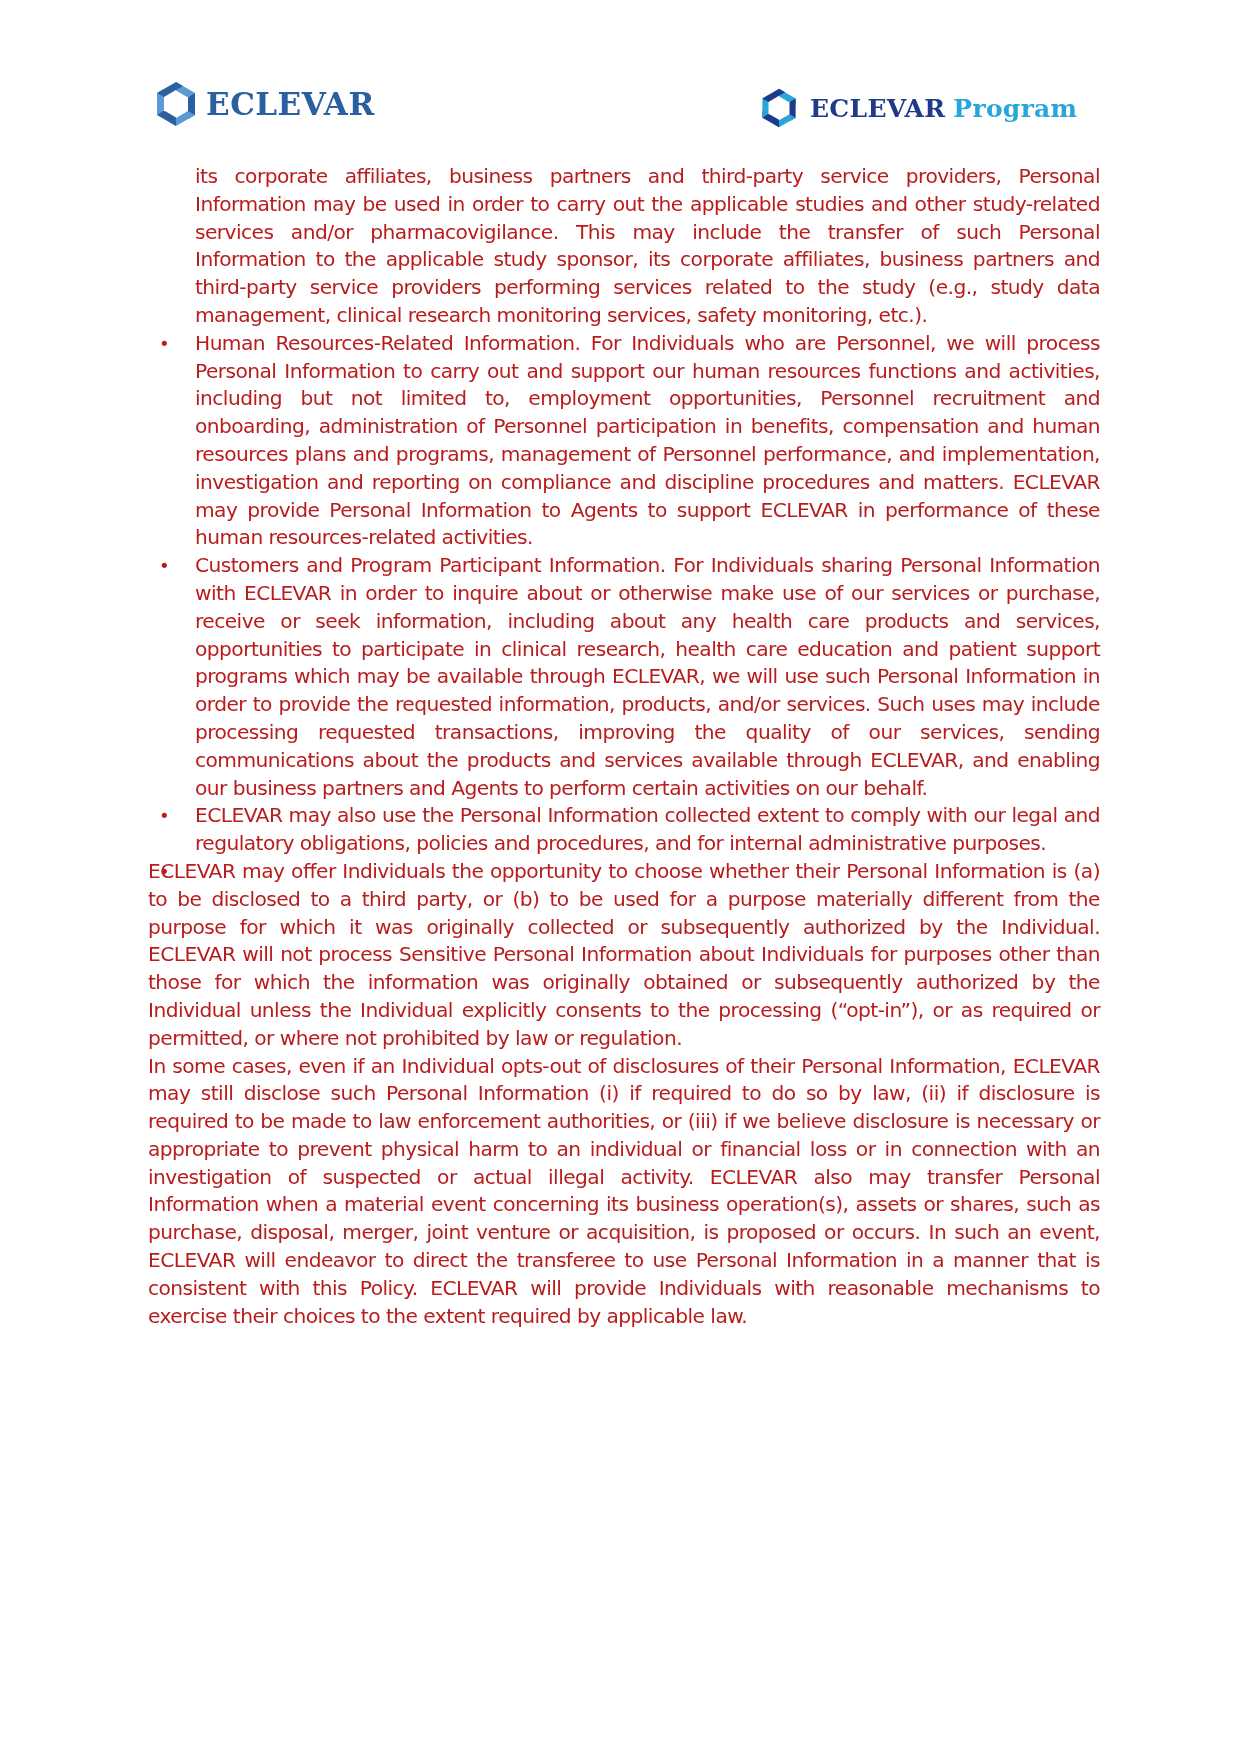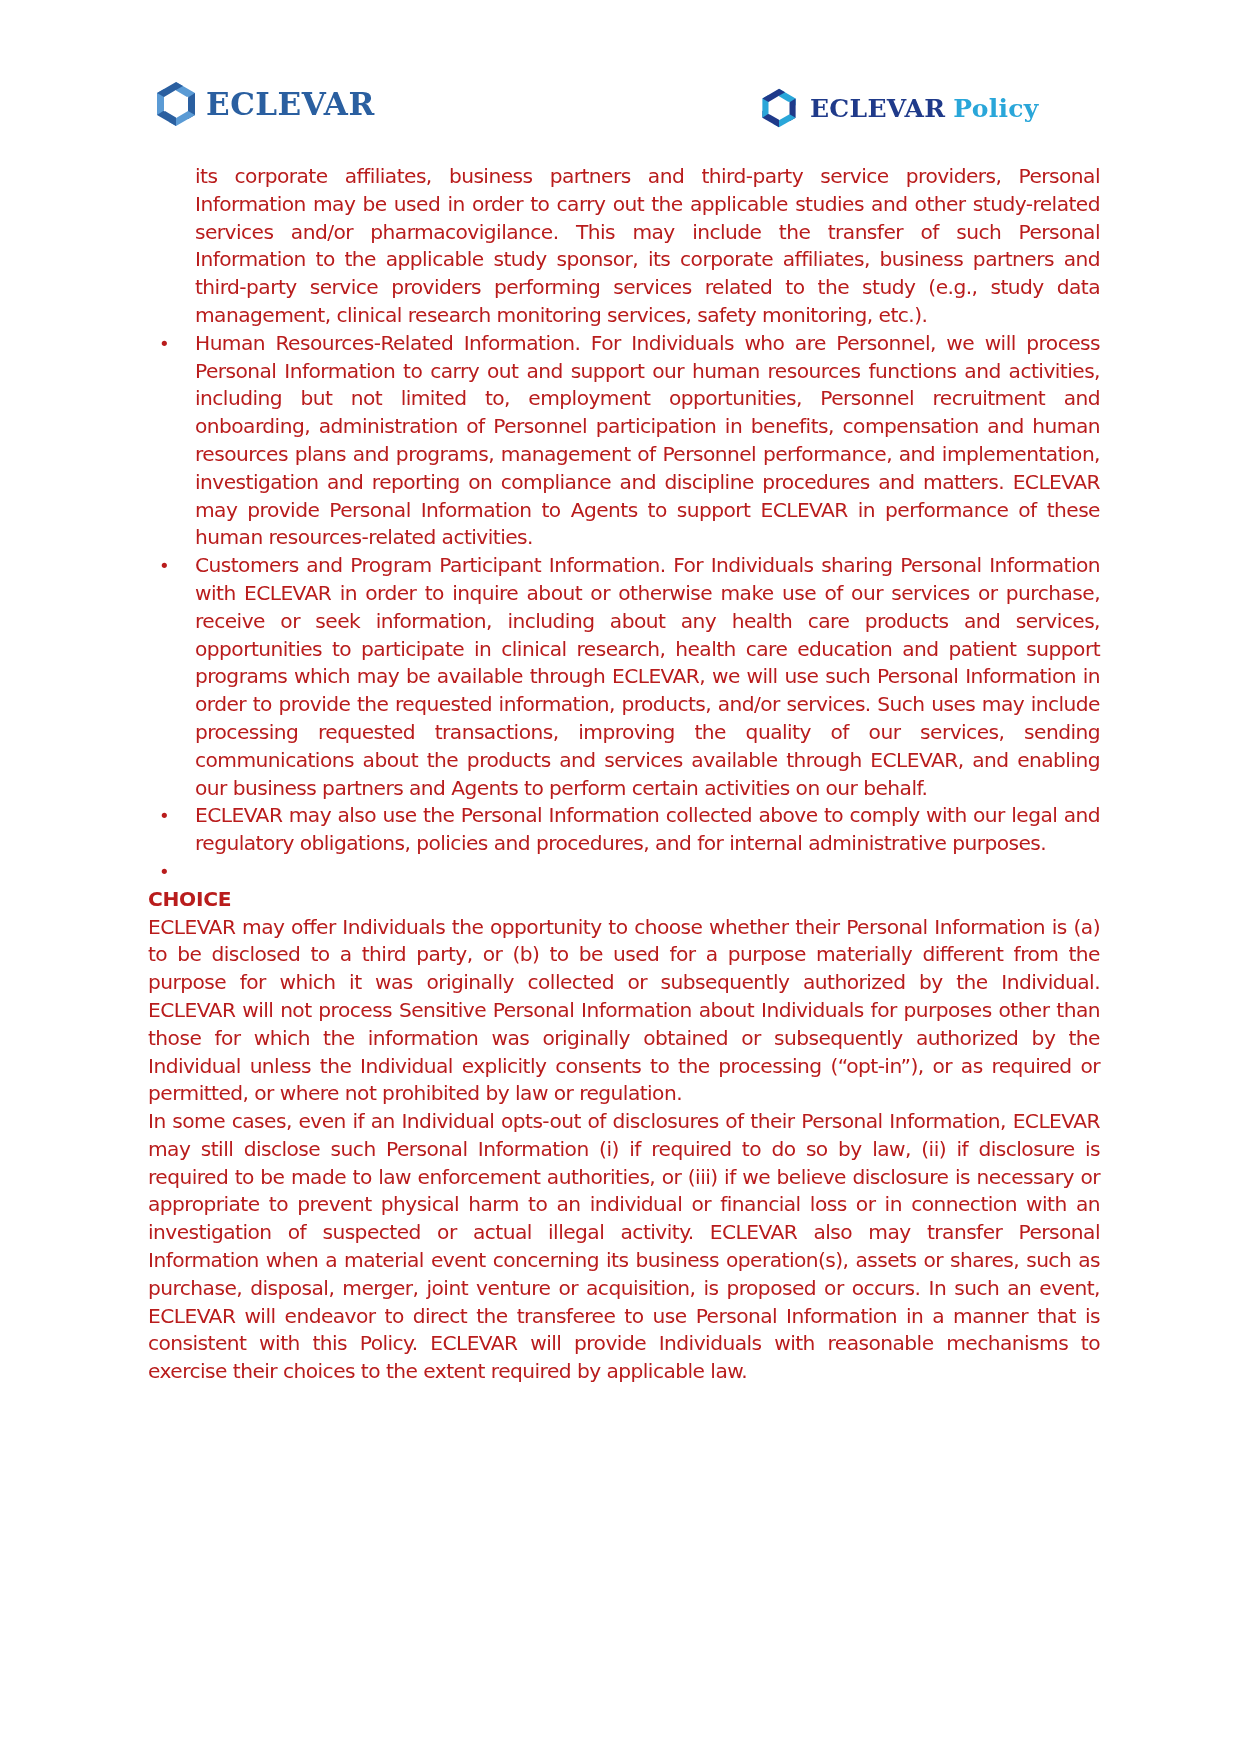--- a/index.html
+++ b/index.html
@@ -45,42 +45,41 @@
   <div class="logo-right">
     <svg class="mark" viewBox="0 0 48 48">
       <polygon points="24,2 43,13 43,21 35,16.5 35,17 24,10.5" fill="#29a6d9"></polygon>
       <polygon points="43,13 43,35 36,39 36,30 36,17.5 43,13" fill="#1f3a8a"></polygon>
       <polygon points="43,35 24,46 17,42 25,37.5 36,31" fill="#29a6d9"></polygon>
       <polygon points="24,46 5,35 5,27 13,31.5 13,31 24,37.5" fill="#1f3a8a"></polygon>
       <polygon points="5,35 5,13 12,9 12,18 12,30.5 5,35" fill="#29a6d9"></polygon>
       <polygon points="5,13 24,2 31,6 23,10.5 12,17" fill="#1f3a8a"></polygon>
     </svg>
     <span class="word1">ECLEVAR</span>
-    <span class="word2">Policy</span>
+    <span class="word2">Program</span>
   </div>
 
   <div class="content">
     <p class="indent">its corporate affiliates, business partners and third-party service providers, Personal Information may be used in order to carry out the applicable studies and other study-related services and/or pharmacovigilance. This may include the transfer of such Personal Information to the applicable study sponsor, its corporate affiliates, business partners and third-party service providers performing services related to the study (e.g., study data management, clinical research monitoring services, safety monitoring, etc.).</p>
 
     <ul class="bullets">
       <li>
         <span class="bullet">•</span>
         <span>Human Resources-Related Information. For Individuals who are Personnel, we will process Personal Information to carry out and support our human resources functions and activities, including but not limited to, employment opportunities, Personnel recruitment and onboarding, administration of Personnel participation in benefits, compensation and human resources plans and programs, management of Personnel performance, and implementation, investigation and reporting on compliance and discipline procedures and matters. ECLEVAR may provide Personal Information to Agents to support ECLEVAR in performance of these human resources-related activities.</span>
       </li>
       <li>
         <span class="bullet">•</span>
         <span>Customers and Program Participant Information. For Individuals sharing Personal Information with ECLEVAR in order to inquire about or otherwise make use of our services or purchase, receive or seek information, including about any health care products and services, opportunities to participate in clinical research, health care education and patient support programs which may be available through ECLEVAR, we will use such Personal Information in order to provide the requested information, products, and/or services. Such uses may include processing requested transactions, improving the quality of our services, sending communications about the products and services available through ECLEVAR, and enabling our business partners and Agents to perform certain activities on our behalf.</span>
       </li>
       <li>
         <span class="bullet">•</span>
-        <span>ECLEVAR may also use the Personal Information collected above to comply with our legal and regulatory obligations, policies and procedures, and for internal administrative purposes.</span>
+        <span>ECLEVAR may also use the Personal Information collected extent to comply with our legal and regulatory obligations, policies and procedures, and for internal administrative purposes.</span>
       </li>
       <li>
         <span class="bullet">•</span>
       </li>
     </ul>
 
-    <p class="heading">CHOICE</p>
     <p>ECLEVAR may offer Individuals the opportunity to choose whether their Personal Information is (a) to be disclosed to a third party, or (b) to be used for a purpose materially different from the purpose for which it was originally collected or subsequently authorized by the Individual. ECLEVAR will not process Sensitive Personal Information about Individuals for purposes other than those for which the information was originally obtained or subsequently authorized by the Individual unless the Individual explicitly consents to the processing (“opt-in”), or as required or permitted, or where not prohibited by law or regulation.</p>
     <p>In some cases, even if an Individual opts-out of disclosures of their Personal Information, ECLEVAR may still disclose such Personal Information (i) if required to do so by law, (ii) if disclosure is required to be made to law enforcement authorities, or (iii) if we believe disclosure is necessary or appropriate to prevent physical harm to an individual or financial loss or in connection with an investigation of suspected or actual illegal activity. ECLEVAR also may transfer Personal Information when a material event concerning its business operation(s), assets or shares, such as purchase, disposal, merger, joint venture or acquisition, is proposed or occurs. In such an event, ECLEVAR will endeavor to direct the transferee to use Personal Information in a manner that is consistent with this Policy. ECLEVAR will provide Individuals with reasonable mechanisms to exercise their choices to the extent required by applicable law.</p>
   </div>
 
 </div>
 
 </body></html>

